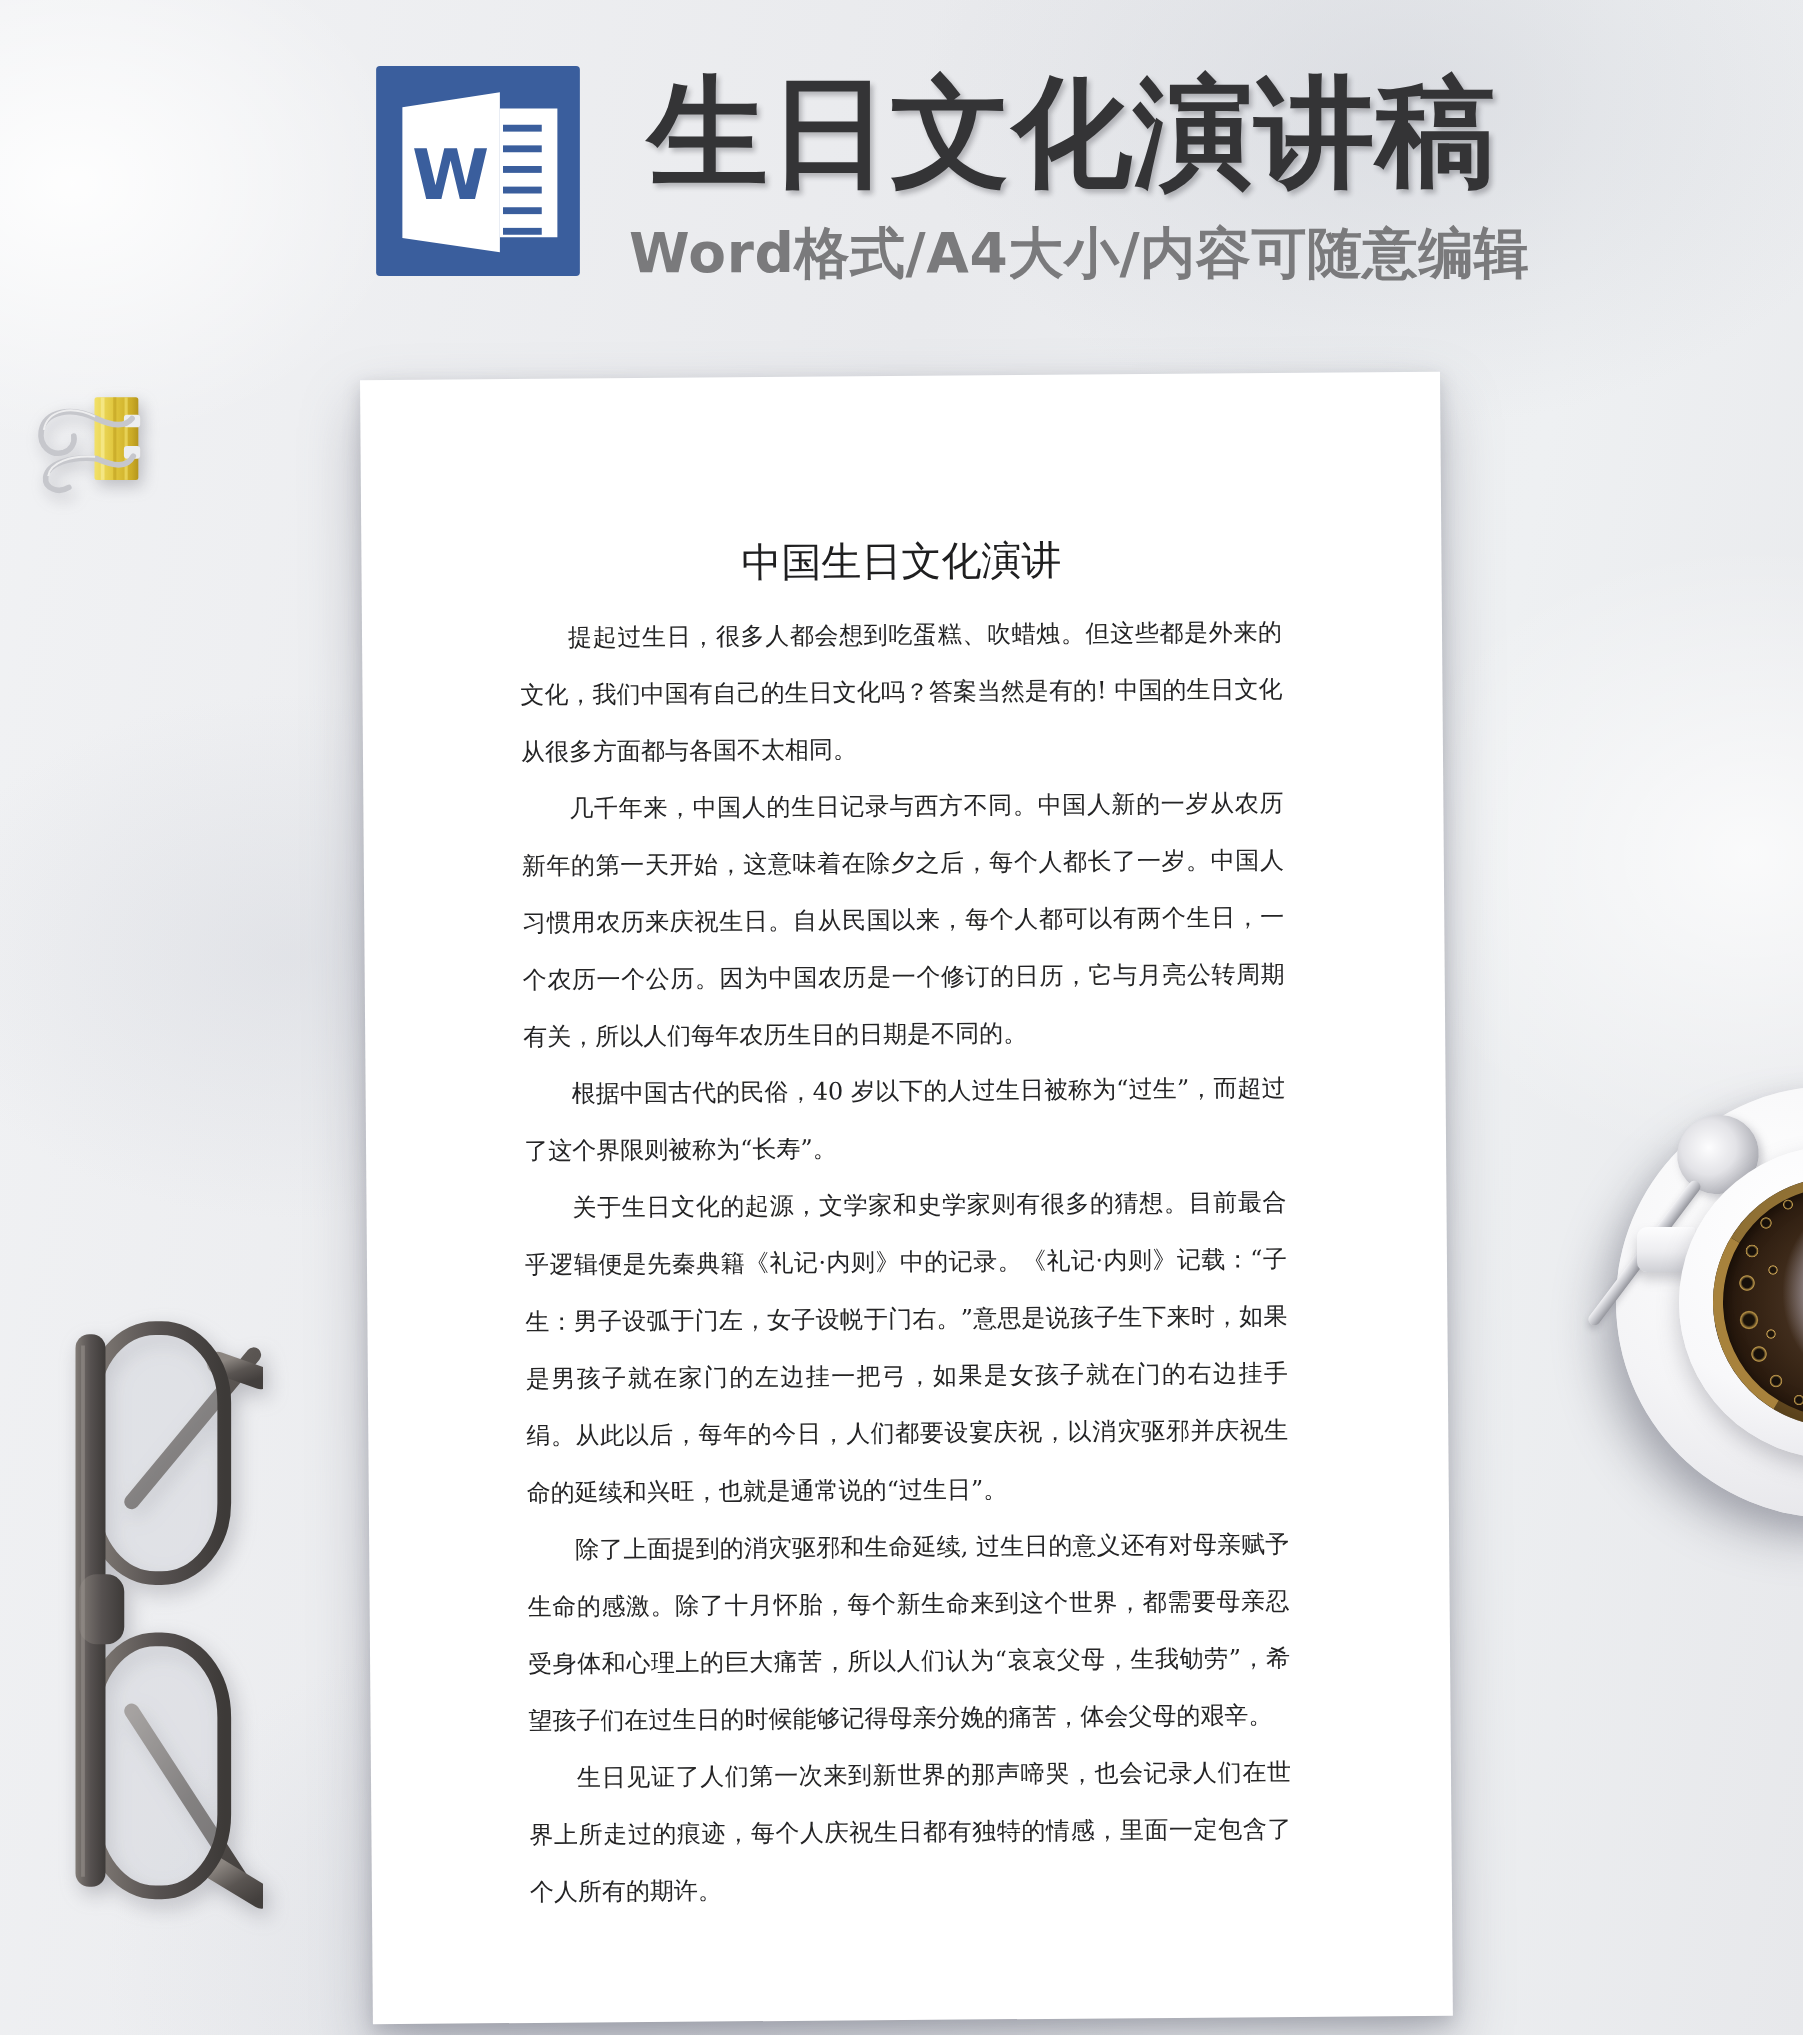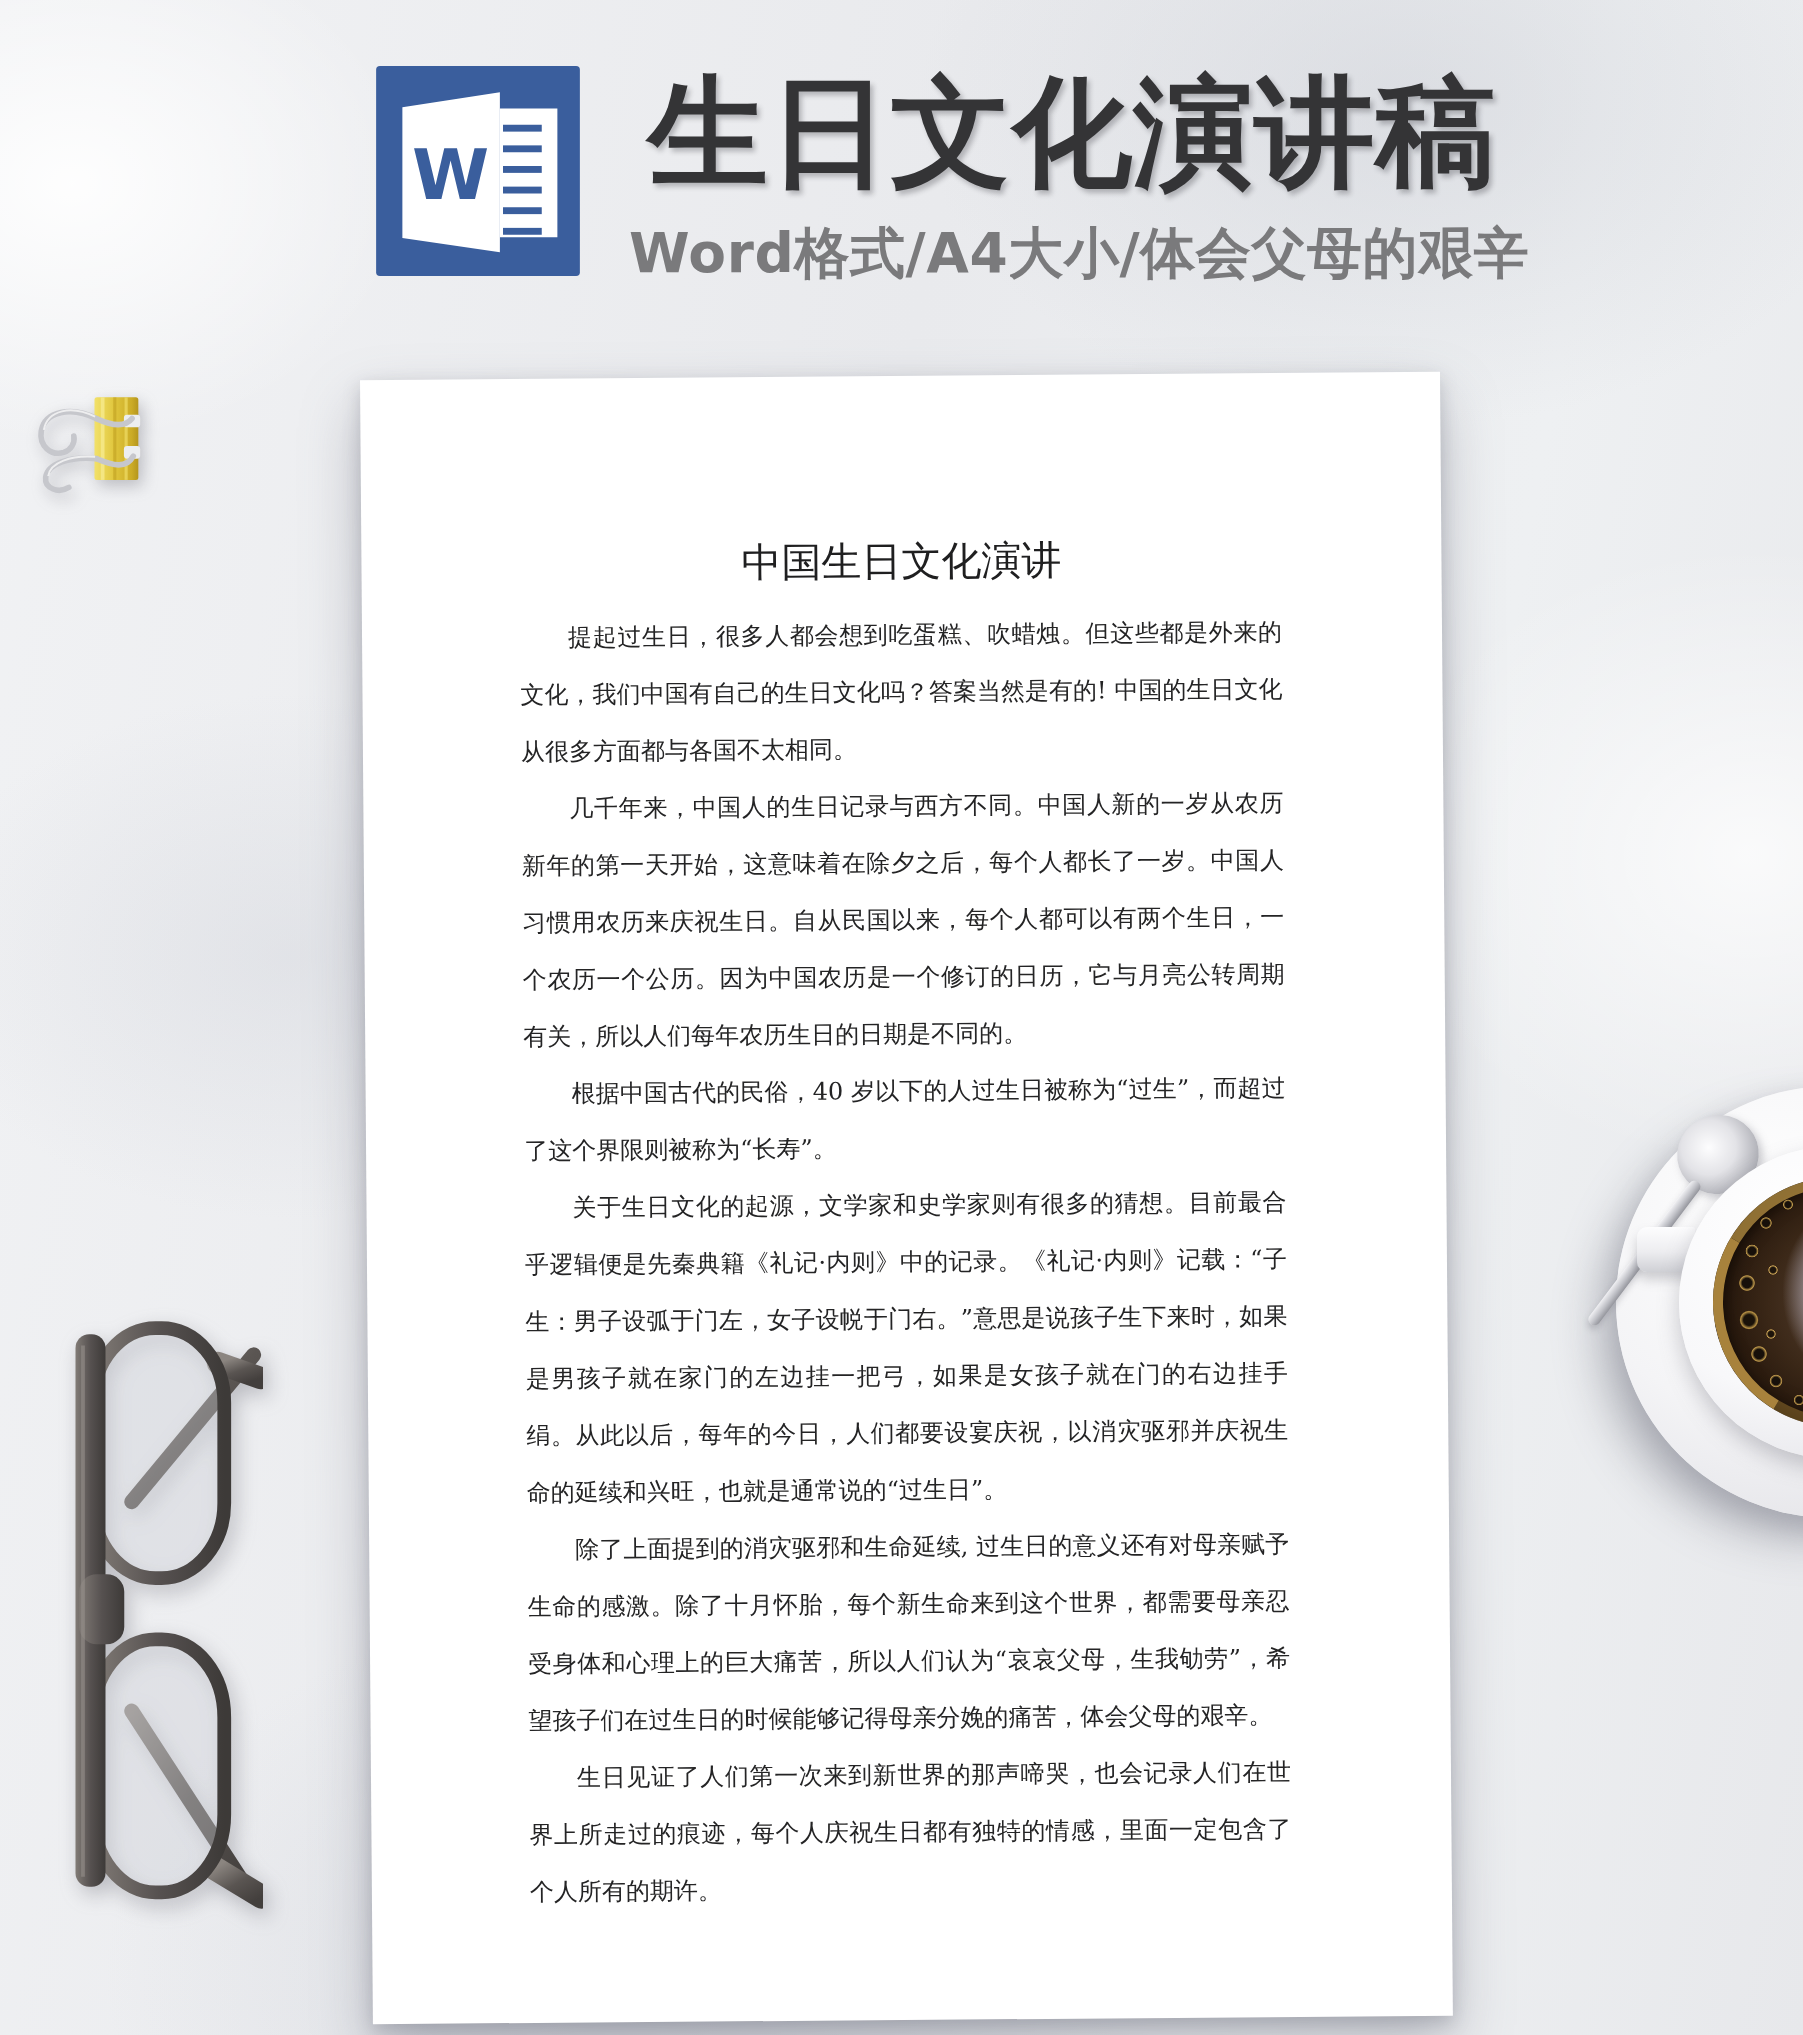--- a/index.html
+++ b/index.html
@@ -127,21 +127,21 @@
         <rect x="203" y="127" width="62" height="11"></rect>
         <rect x="203" y="160" width="62" height="11"></rect>
         <rect x="203" y="193" width="62" height="11"></rect>
         <rect x="203" y="226" width="62" height="11"></rect>
         <rect x="203" y="259" width="62" height="11"></rect>
       </g>
       <text x="119" y="212" text-anchor="middle" font-size="112" font-weight="bold" font-family="DejaVu Sans, Liberation Sans, sans-serif" fill="#3a5e9d">W</text>
     </svg>
   </div>
   <h1 class="banner-title">生日文化演讲稿</h1>
-  <div class="banner-subtitle">Word格式/A4大小/体会父母的艰辛</div>
+  <div class="banner-subtitle">Word格式/A4大小/内容可随意编辑</div>
 
   <div class="clip">
     <svg width="144" height="132" viewBox="0 0 230 210" xmlns="http://www.w3.org/2000/svg">
       <defs>
         <linearGradient id="gold" x1="0" y1="0" x2="1" y2="0">
           <stop offset="0" stop-color="#f2e16a"></stop>
           <stop offset="0.45" stop-color="#e0c63d"></stop>
           <stop offset="0.85" stop-color="#cbab26"></stop>
           <stop offset="1" stop-color="#b5961d"></stop>
         </linearGradient>

